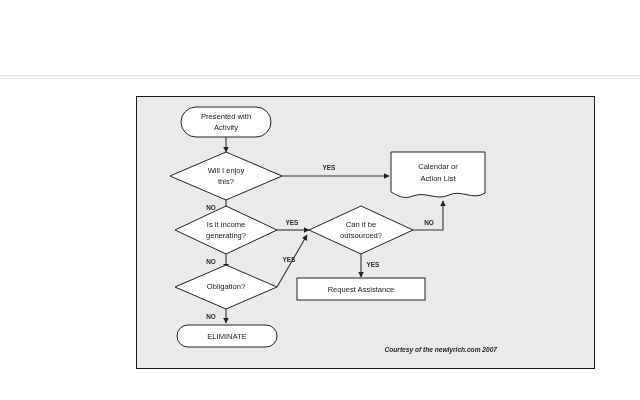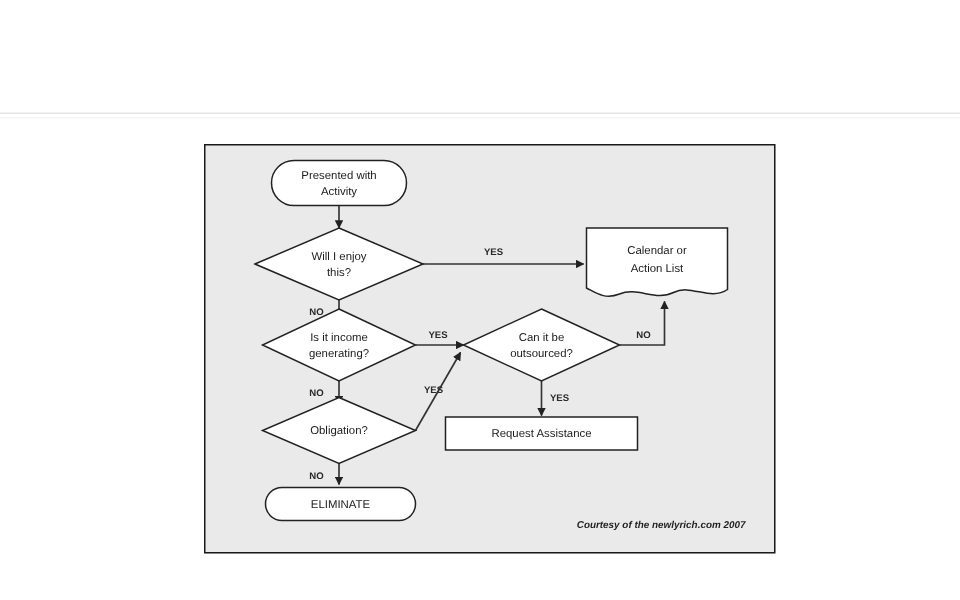--- a/index.html
+++ b/index.html
@@ -37,21 +37,21 @@
     top: 78px;
     width: 640px;
     height: 1px;
     background: #f4f4f4;
   }
   
   #figure {
     position: absolute;
     left: 136px;
     top: 96px;
-    width: 381px;
+    width: 459px;
     height: 273px;
     background: #eaeaea;
     border: 1.5px solid #1a1a1a;
     box-sizing: border-box;
   }
   #figure svg {
     display: block;
   }
   .nodetext {
     font-family: "Liberation Sans", sans-serif;

